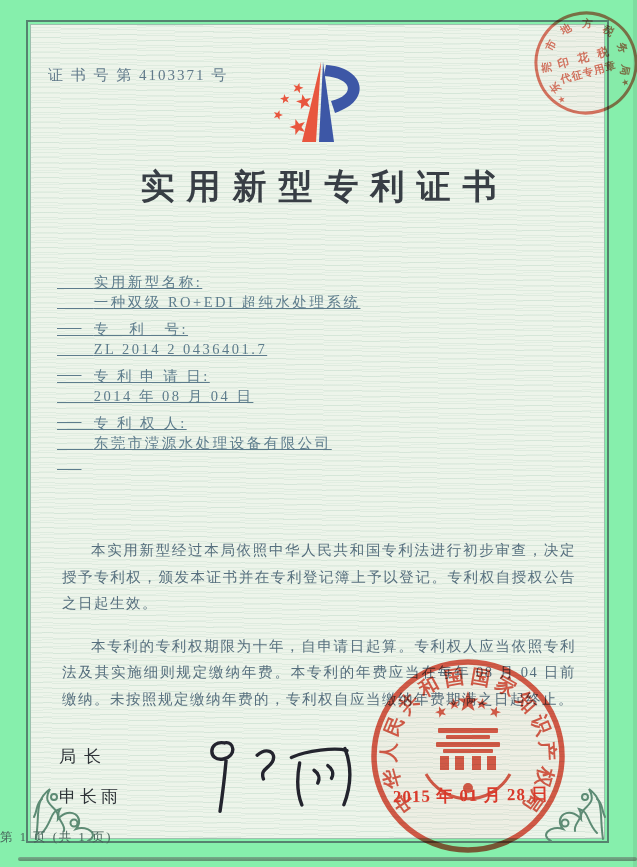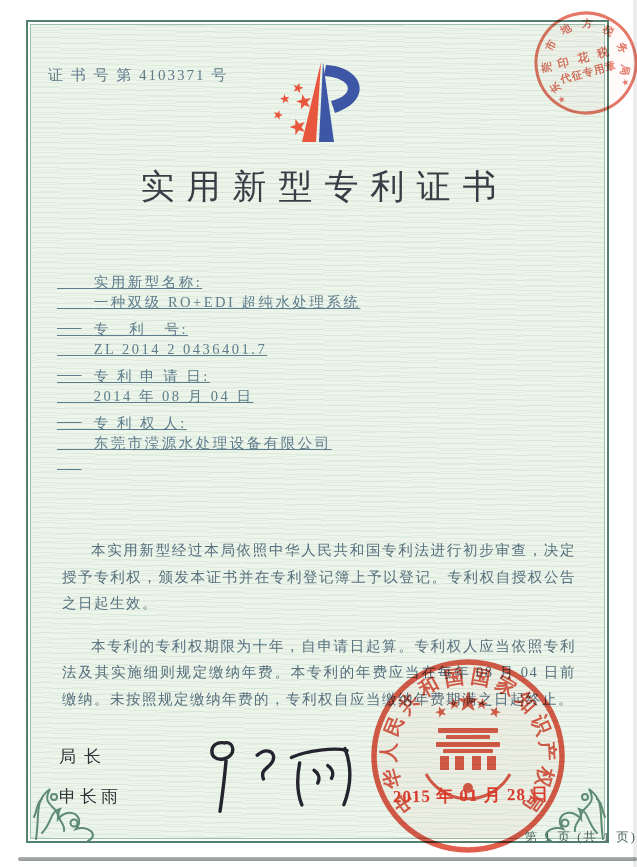--- a/index.html
+++ b/index.html
@@ -1,18 +1,18 @@
 <!DOCTYPE html>
 <html><head>
 <meta charset="utf-8">
 <style>
   html,body{margin:0;padding:0;background:#e9eae4;}
   .page{
     position:relative;width:637px;height:867px;overflow:hidden;
-    background:#ffffff;
+    background:#86efac;
     font-family:"Liberation Serif","DejaVu Serif",serif;
   }
   .frame-outer{
     position:absolute;left:26px;top:20px;width:583px;height:823px;
     border:2px solid #55826f;padding:2px;box-sizing:border-box;
   }
   .frame-inner{
     width:100%;height:100%;box-sizing:border-box;
     border:1px solid #9dbfae;
     background-color:#edf4ea;
@@ -20,21 +20,21 @@
       repeating-linear-gradient(1.5deg, rgba(120,175,148,.13) 0 1px, rgba(255,255,255,0) 1px 5px),
       repeating-linear-gradient(-2deg, rgba(120,175,148,.09) 0 1px, rgba(255,255,255,0) 1px 7px);
   }
   .cert-no{
     position:absolute;left:48px;top:66px;
     font-size:15px;color:#60798a;white-space:pre;letter-spacing:2px;
   }
   .logo{position:absolute;left:250px;top:54px;}
   .title{
     position:absolute;left:0;top:164px;width:100%;text-align:center;
-    font-size:34px;font-weight:400;color:#383e45;letter-spacing:12px;text-indent:12px;
+    font-size:34px;font-weight:700;color:#383e45;letter-spacing:12px;text-indent:12px;
   }
   .fields{
     position:absolute;left:57px;top:252px;display:flex;flex-direction:column;gap:27px;
     font-size:14.5px;color:#5d7c8c;letter-spacing:2.5px;text-decoration:underline;
   }
   .field-row{height:20px;line-height:20px;white-space:pre;}
   .field-label{white-space:pre;margin-right:6px;}
   .body-text{
     position:absolute;left:46px;top:521px;width:546px;
     font-size:14.5px;line-height:26.6px;color:#566f7e;text-align:justify;letter-spacing:1.5px;
@@ -44,21 +44,21 @@
   .director .row1{letter-spacing:8px;font-family:Liberation Mono, monospace;}
   .director .row2{margin-top:17px;letter-spacing:4px;}
   .signature{position:absolute;left:196px;top:728px;transform:rotate(-3deg);}
   .seal{position:absolute;left:366px;top:656px;opacity:.88;mix-blend-mode:multiply;}
   .seal-date{
     position:absolute;left:393px;top:784px;color:#d93a2b;font-size:17px;font-weight:600;
     letter-spacing:1px;transform:rotate(-1deg);white-space:pre;
   }
   .tax-stamp{position:absolute;left:527px;top:4px;opacity:.8;mix-blend-mode:multiply;}
   .footer{
-    position:absolute;left:0;top:829px;width:100%;text-align:right;
+    position:absolute;left:0;top:829px;width:100%;text-align:left;
     font-size:12.5px;color:#47635a;letter-spacing:2px;white-space:pre;
   }
   .bottom-edge{
     position:absolute;left:18px;right:0;bottom:6px;height:4px;
     background:linear-gradient(#6b736c,#3e443f);opacity:.55;border-radius:2px;
   }
   .right-edge{
     position:absolute;right:0;top:0;width:4px;height:100%;
     background:rgba(60,70,60,.10);
   }

